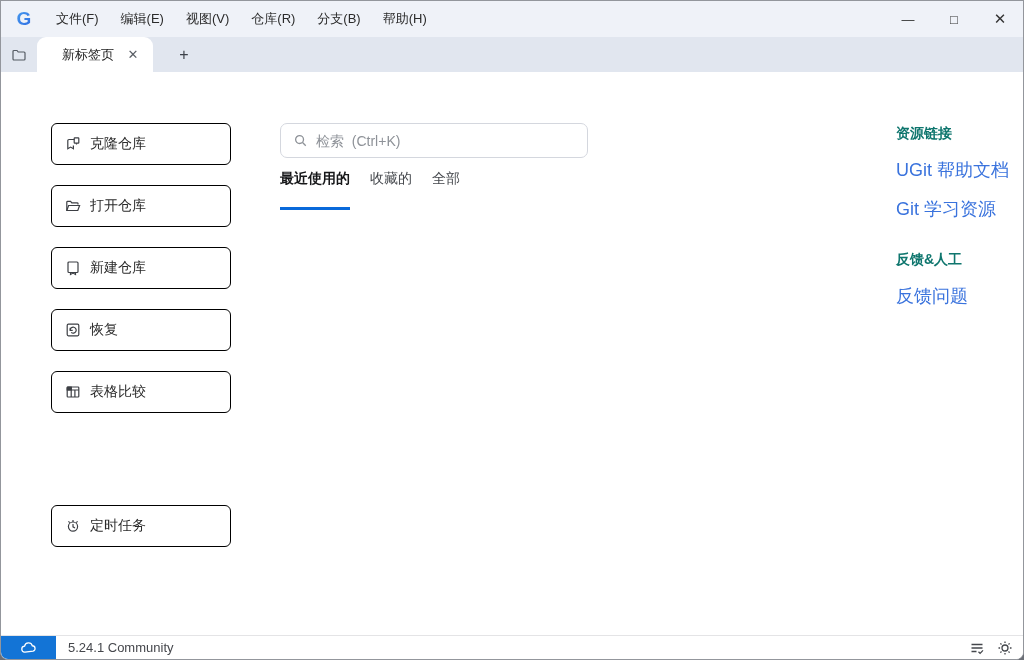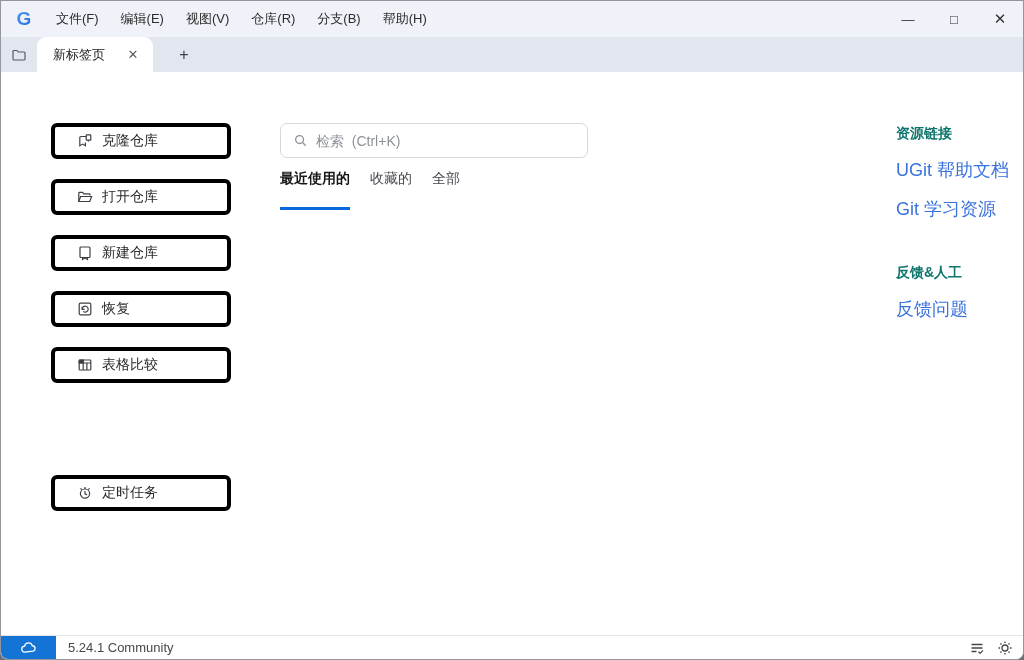--- a/index.html
+++ b/index.html
@@ -34,21 +34,21 @@
   }
   .win-controls{margin-left:auto;display:flex;height:100%;}
   .win-btn{
     width:46px;height:100%;display:flex;align-items:center;justify-content:center;
     font-size:13px;color:#333;cursor:default;
   }
   .win-btn.close{font-size:15px;}
   
   .tabstrip{
     height:35px;flex:0 0 35px;background:var(--tabstrip-bg);
-    display:flex;align-items:center;
+    display:flex;align-items:center;text-align:center;
   }
   .repo-list-btn{
     width:36px;height:100%;display:flex;align-items:center;justify-content:center;
   }
   .tab{
     height:100%;width:116px;background:#fff;border-radius:9px 9px 0 0;
     display:flex;align-items:center;padding:0 10px 0 16px;
   }
   .tab-label{font-size:13px;color:#232323;flex:1;white-space:nowrap;}
   .tab-close{
@@ -57,23 +57,23 @@
   }
   .new-tab-btn{
     width:26px;height:26px;margin-left:18px;border-radius:5px;
     display:flex;align-items:center;justify-content:center;
     font-size:16px;color:#3c4况048;color:#3c4048;
   }
   
   .content{flex:1;position:relative;background:#fff;}
   .sidebar{position:absolute;left:50px;top:51px;width:180px;}
   .side-btn{
-    width:180px;height:36px;margin-bottom:20px;background:#fff;
-    border:4px solid #000000;border-radius:6px;
-    display:flex;align-items:center;gap:9px;padding-left:22px;
+    width:180px;height:42px;margin-bottom:20px;background:#fff;
+    border:1px solid #000000;border-radius:6px;
+    display:flex;align-items:center;gap:9px;padding-left:13px;
     font-size:14px;color:#2a2a2a;cursor:default;
   }
   .side-btn.gap-above{margin-top:92px;}
   .icon{display:flex;align-items:center;justify-content:center;flex:0 0 auto;}
   .icon svg{display:block;}
   
   .center-col{position:absolute;left:279px;top:51px;width:308px;}
   .search-box{
     height:35px;border:1px solid #d4d7de;border-radius:7px;background:#fff;
     display:flex;align-items:center;padding:0 10px 0 12px;gap:8px;
@@ -88,21 +88,21 @@
     font-size:14px;color:#45484d;padding-bottom:19px;cursor:default;
     border-bottom:3px solid transparent;white-space:nowrap;
   }
   .filter-tab.active{
     color:#17181a;font-weight:700;border-bottom-color:var(--accent);
   }
   
   .aside{position:absolute;left:895px;top:53px;width:120px;}
   .aside-title{font-size:14px;font-weight:700;color:#0f766e;margin-bottom:4px;}
   .aside-link{display:block;font-size:18px;color:var(--link);margin-top:15px;cursor:default;text-decoration:none;}
-  .aside-sect2{margin-top:43px;}
+  .aside-sect2{margin-top:30px;}
   
   .statusbar{
     height:24px;flex:0 0 24px;border-top:1px solid #e4e4e6;background:#fff;
     display:flex;align-items:center;
   }
   .status-cloud{
     width:55px;height:100%;background:var(--status-blue);
     display:flex;align-items:center;justify-content:center;
   }
   .status-version{font-size:13px;color:#45474c;margin-left:12px;}

